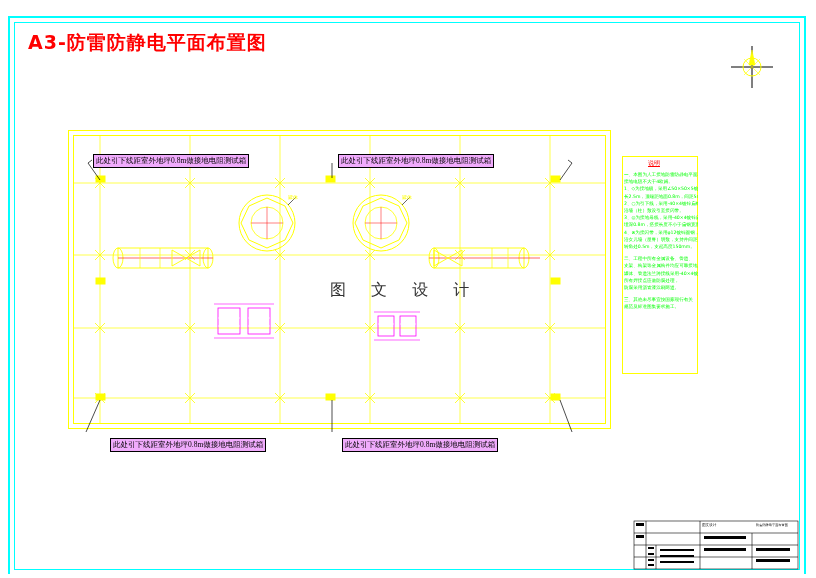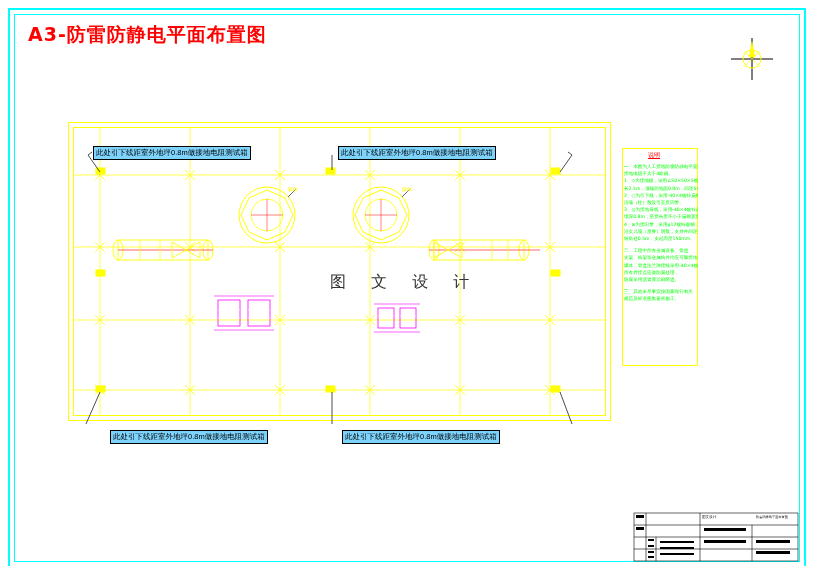--- a/index.html
+++ b/index.html
@@ -7,20 +7,21 @@
     padding: 0;
     background: #ffffff;
   }
   #page {
     position: relative;
     width: 816px;
     height: 566px;
     background: #ffffff;
     overflow: hidden;
     font-family: "Liberation Sans", sans-serif;
+    margin-top: 8px;
   }
   
   .frame-outer {
     position: absolute;
     left: 8px;
     top: 8px;
     width: 798px;
     height: 560px;
     border: 2px solid #00ffff;
     box-sizing: border-box;
@@ -68,24 +69,24 @@
     position: absolute;
     left: 0;
     top: 0;
     width: 816px;
     height: 578px;
     pointer-events: none;
   }
   .note-label {
     position: absolute;
     color: #000000;
-    font-family: Liberation Sans, sans-serif;
+    font-family: Liberation Serif, serif;
     font-size: 7.5px;
     white-space: nowrap;
-    background: #7dd3fc;
+    background: #f0abfc;
     padding: 1px 2px;
     border: 1px solid #000000;
   }
   .watermark {
     position: absolute;
     left: 330px;
     top: 272px;
     color: #333333;
     font-family: "DejaVu Sans", sans-serif;
     font-size: 16px;

